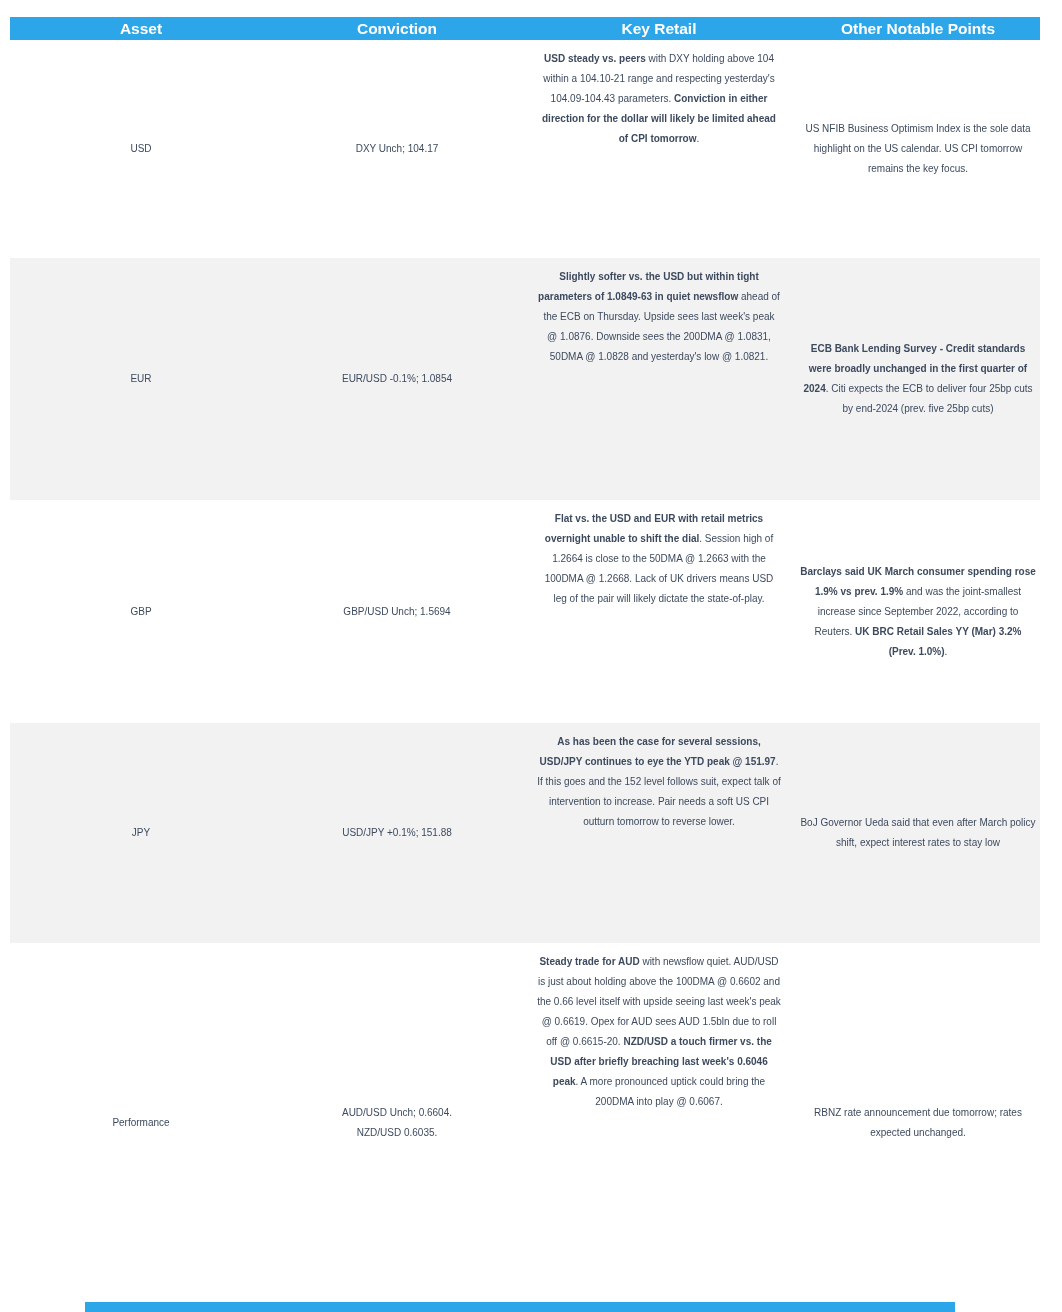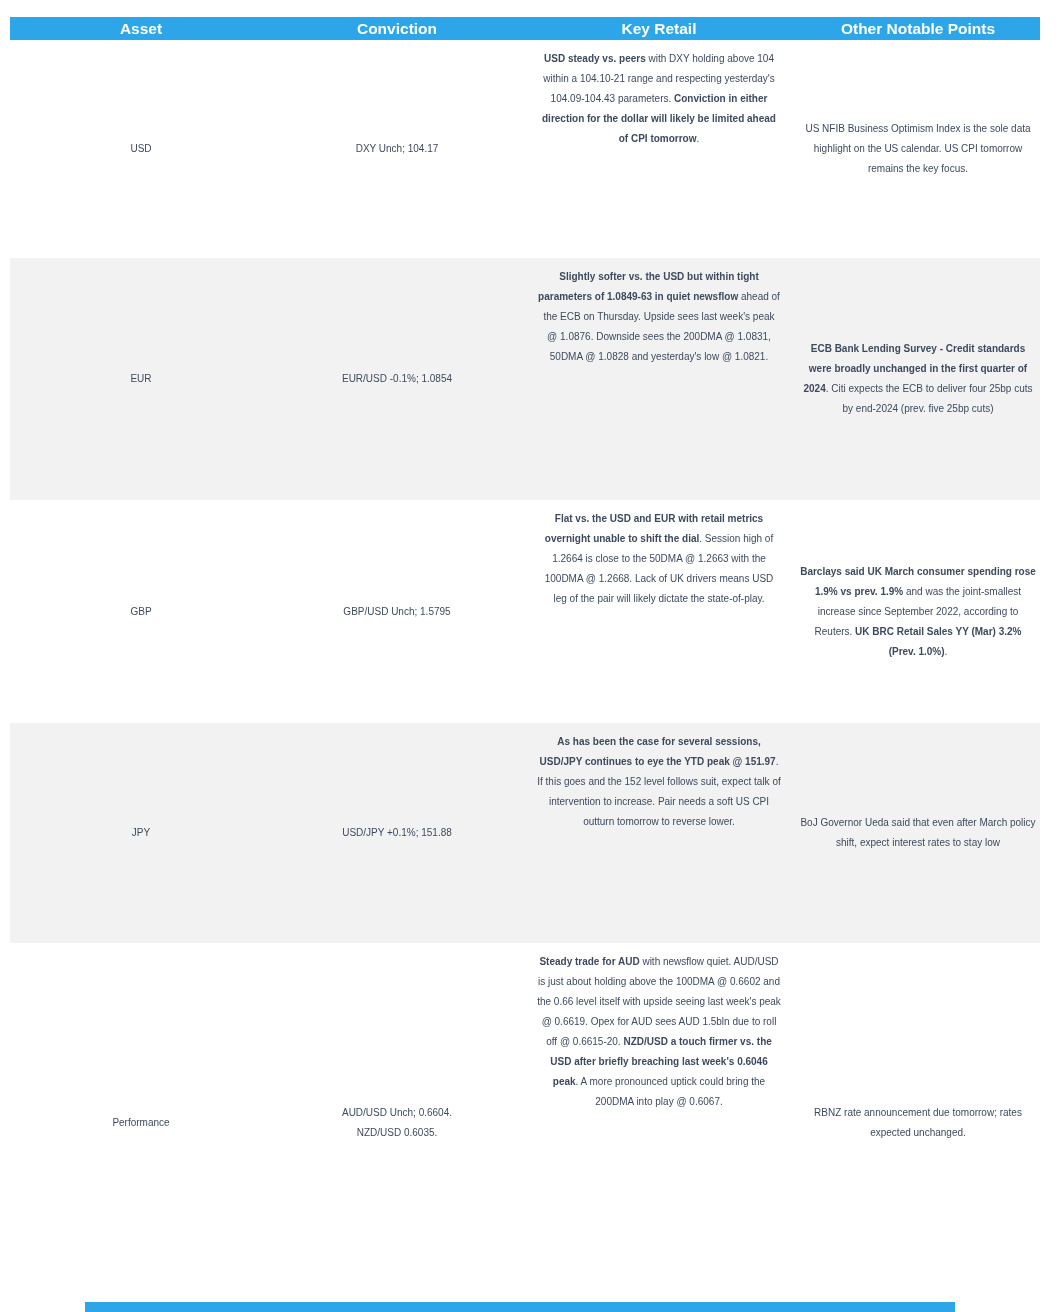--- a/index.html
+++ b/index.html
@@ -113,21 +113,21 @@
             <div><span class="b">ECB Bank Lending Survey - Credit standards were broadly unchanged in the first quarter of 2024</span><span>. Citi expects the ECB to deliver four 25bp cuts by end-2024 (prev. five 25bp cuts)</span></div>
           </div>
   </div>
 
   <div class="data-row">
     <div class="cell asset">
             <span>GBP</span>
           </div>
     <div class="cell perf">
             <div>
-              <div>GBP/USD Unch; 1.5795</div>
+              <div>GBP/USD Unch; 1.5694</div>
             </div>
           </div>
     <div class="cell key">
             <div><span class="b">Flat vs. the USD and EUR with retail metrics overnight unable to shift the dial</span><span>. Session high of 1.2664 is close to the 50DMA @ 1.2663 with the 100DMA @ 1.2668. Lack of UK drivers means USD leg of the pair will likely dictate the state-of-play.</span></div>
           </div>
     <div class="cell other">
             <div><span class="b">Barclays said UK March consumer spending rose 1.9% vs prev. 1.9%</span><span> and was the joint-smallest increase since September 2022, according to Reuters. </span><span class="b">UK BRC Retail Sales YY (Mar) 3.2% (Prev. 1.0%)</span><span>.</span></div>
           </div>
   </div>
 

